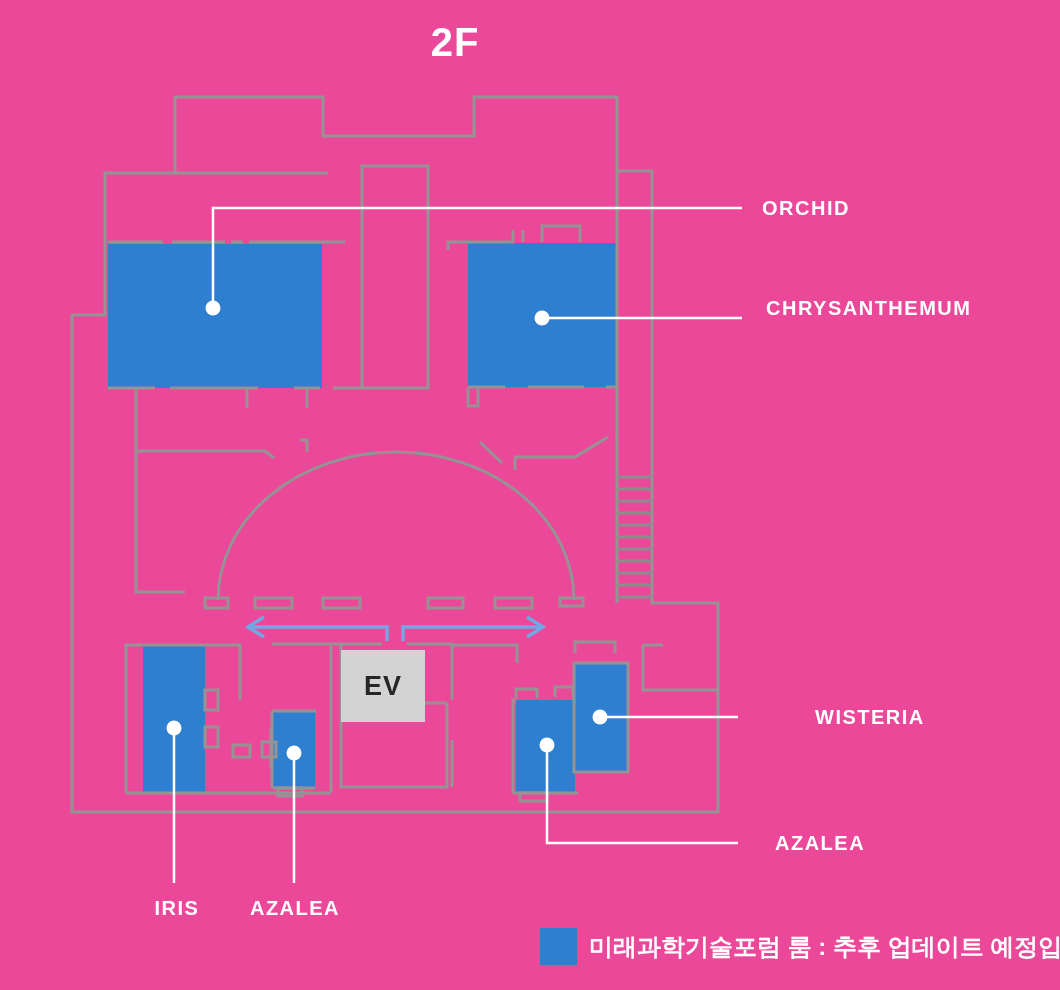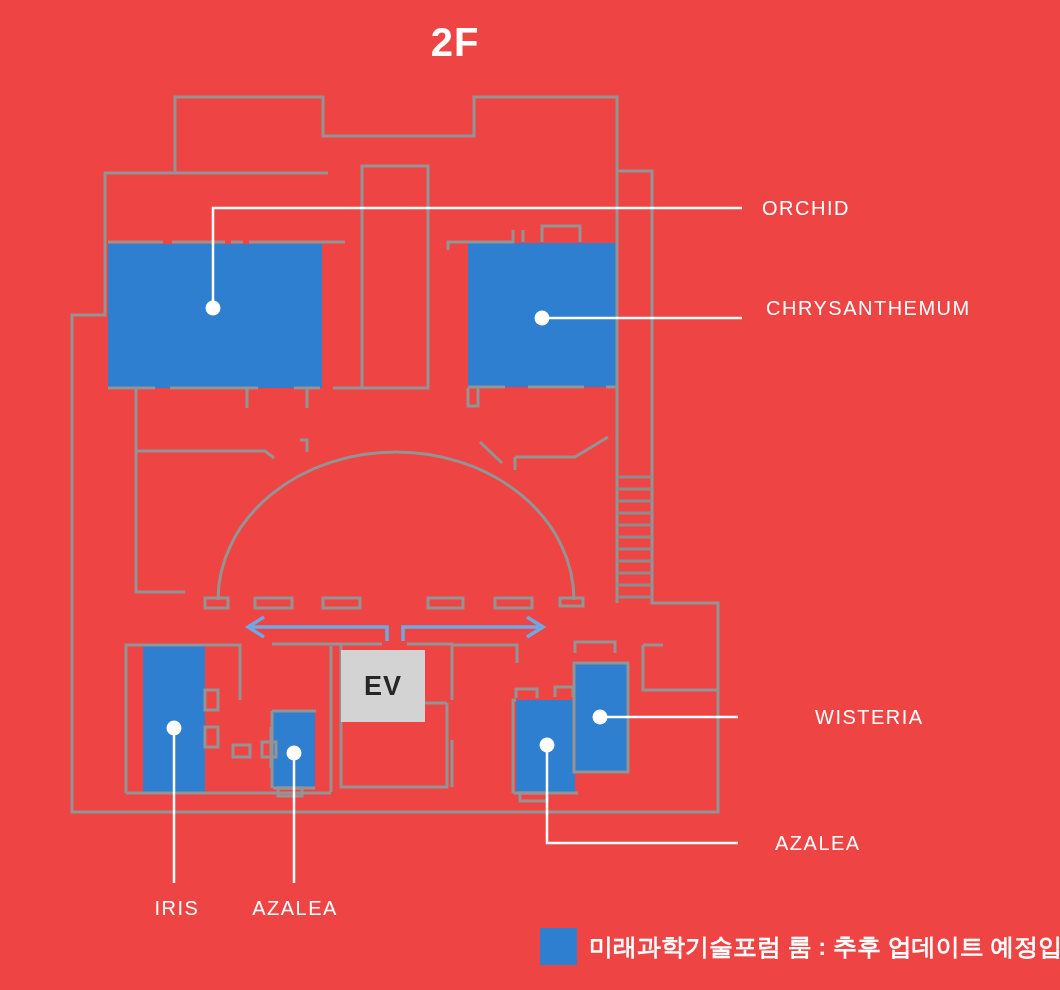--- a/index.html
+++ b/index.html
@@ -1,37 +1,37 @@
 <!DOCTYPE html>
 <html><head>
 <meta charset="utf-8">
 <style>
   html,body{margin:0;padding:0;}
   #stage{
     position:relative;
     width:1060px;height:990px;
-    background:#ef4444;
+    background:#ec4899;
     overflow:hidden;
     font-family:"Liberation Sans",sans-serif;
   }
   #plan{position:absolute;left:0;top:0;}
   .wall{stroke:#949494;stroke-width:3;fill:none;}
   .wall-thin{stroke:#8d8d8d;stroke-width:3;fill:none;}
   .room{fill:#2f7fd1;}
   .marker{stroke:#949494;stroke-width:3;fill:none;}
   .leader{stroke:#ffffff;stroke-width:2.5;fill:none;}
   .dot{fill:#ffffff;}
   .arrow{stroke:#70a8e6;stroke-width:3.5;fill:none;stroke-linejoin:miter;}
   .ev-box{fill:#d3d3d3;}
   .floor-title{
     position:absolute;left:455px;top:20px;transform:translateX(-50%);
     color:#ffffff;font-size:40px;font-weight:bold;letter-spacing:1px;
   }
   .label{
-    position:absolute;color:#ffffff;font-size:20px;font-weight:normal;
+    position:absolute;color:#ffffff;font-size:20px;font-weight:bold;
     letter-spacing:1.5px;white-space:nowrap;line-height:1;
   }
   .label.centered{transform:translateX(-50%);}
   .ev-label{
     position:absolute;left:341px;top:650px;width:84px;height:72px;
     display:flex;align-items:center;justify-content:center;
     color:#262626;font-size:27px;font-weight:bold;letter-spacing:1px;border-radius:23px;
   }
   .legend{
     position:absolute;left:540px;top:928px;height:37px;

